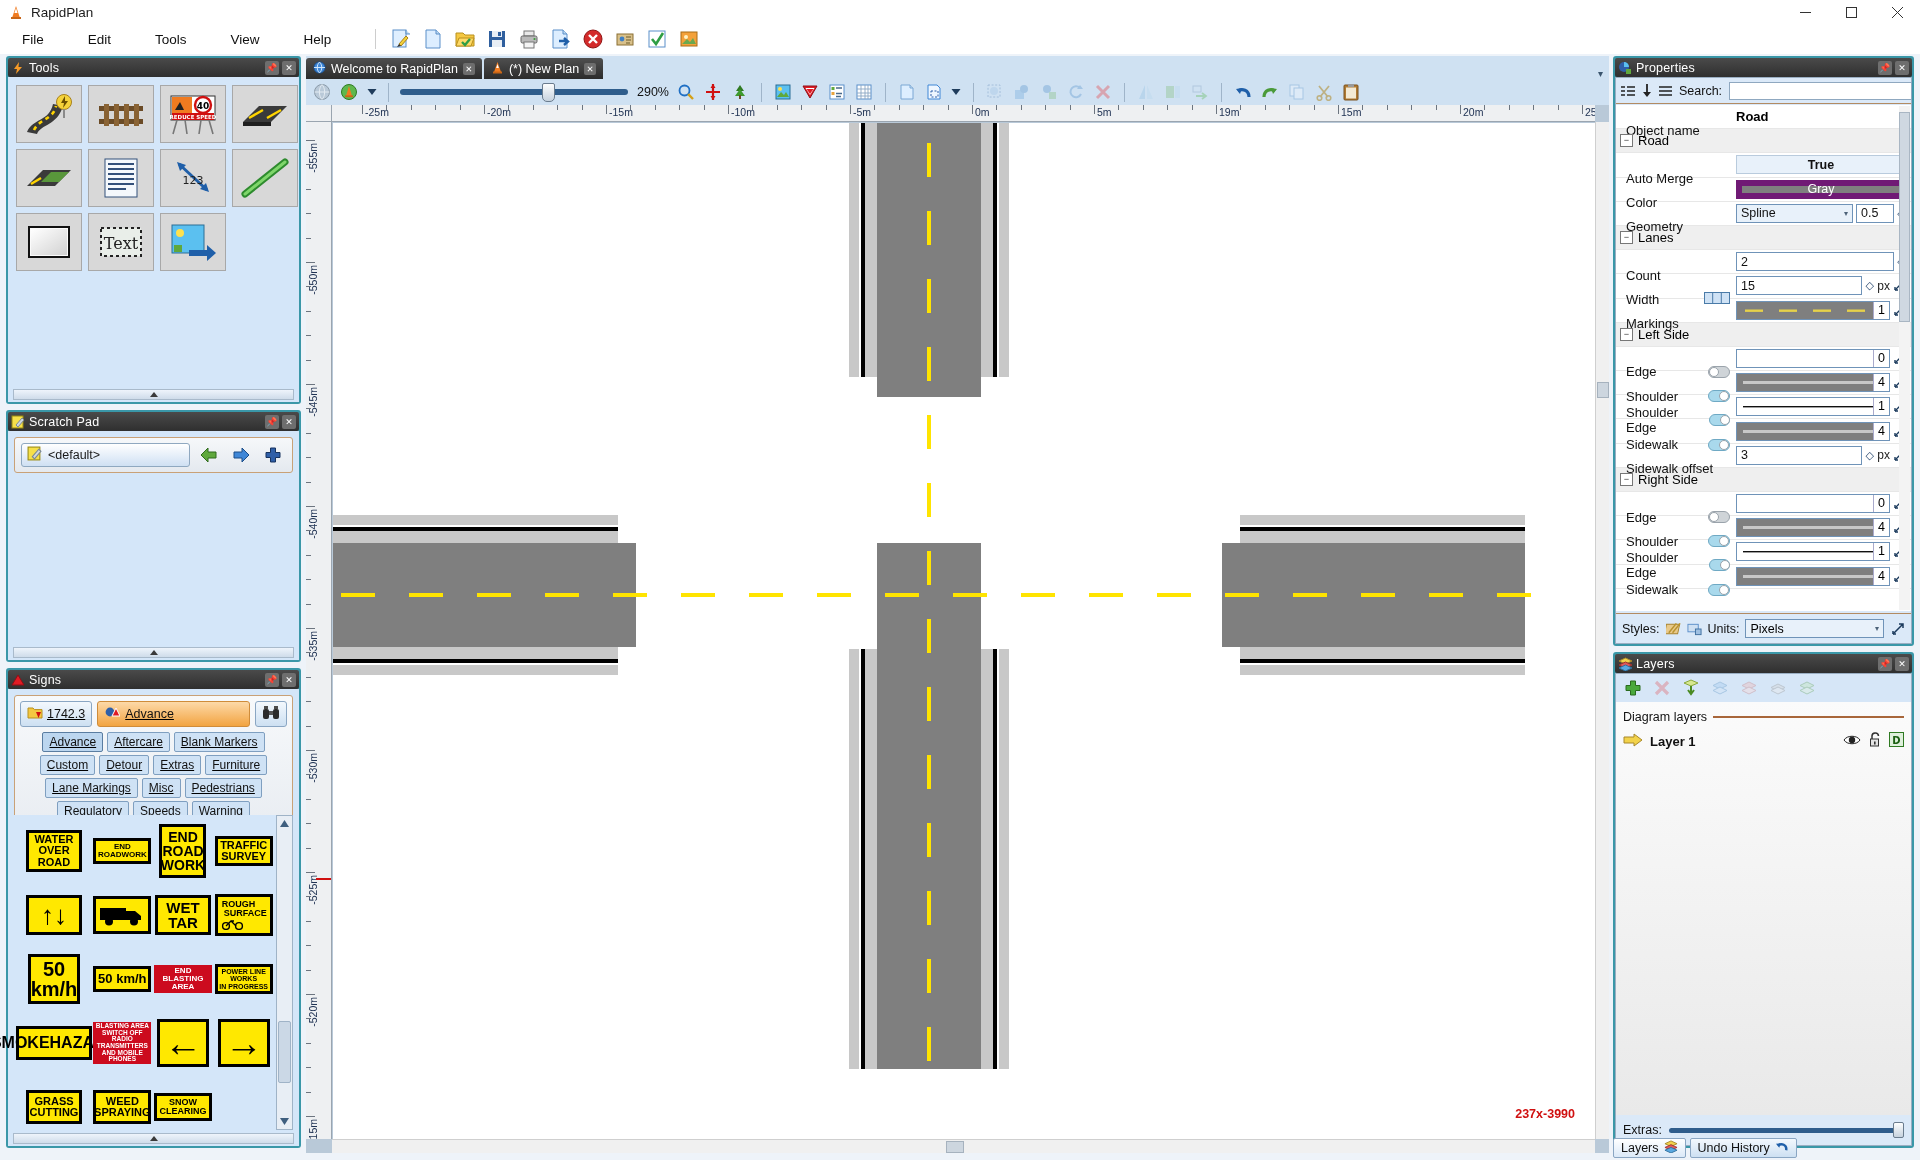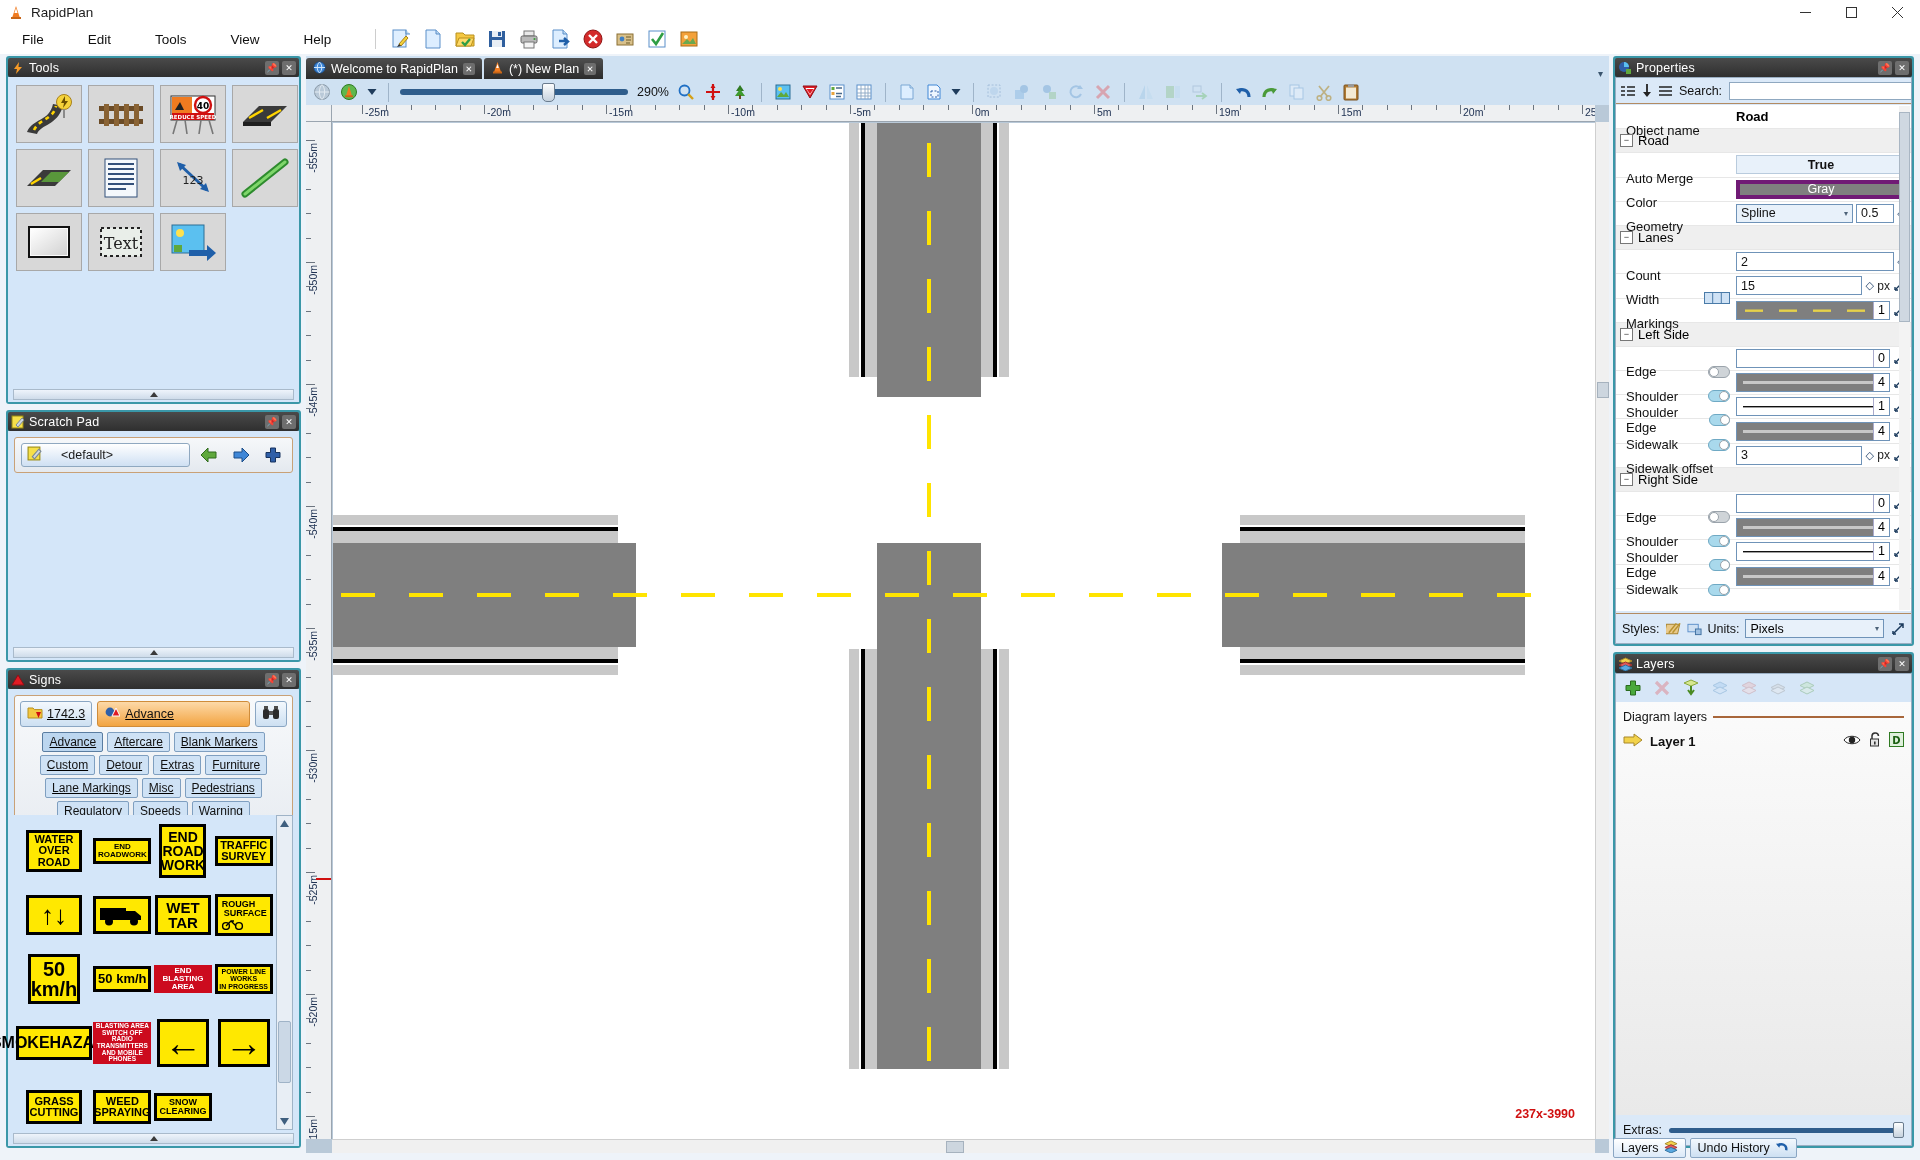--- a/index.html
+++ b/index.html
@@ -62,21 +62,21 @@
   .grip-tri { width: 0; height: 0; border-left: 4px solid transparent; border-right: 4px solid transparent;
               border-bottom: 5px solid #3a3a3a; }
 
   
   #scratch-panel { left: 6px; top: 410px; width: 295px; height: 252px; }
   #scratch-body { height: 229px; background: #d4e6f9; padding: 6px; position: relative; }
   .scratch-bar { background: linear-gradient(#f6f8fa,#e4e9ef); border: 1px solid #c9a177;
                  border-radius: 3px; padding: 5px 6px; display: flex; align-items: center; gap: 6px; }
   .scratch-combo { flex: 1; height: 24px; background: linear-gradient(#ffffff,#cfe0f3);
                    border: 1px solid #8fa8c0; border-radius: 3px; display: flex; align-items: center;
-                   padding: 0 5px; gap: 19px; font-size: 12.5px; color: #1a1a1a; }
+                   padding: 0 5px; gap: 6px; font-size: 12.5px; color: #1a1a1a; }
   .sc-btn { width: 26px; height: 24px; display: flex; align-items: center; justify-content: center; }
   .scratch-canvas { position:absolute; left:6px; right:6px; top:48px; bottom:16px; background:#d4e6f9; }
 
   
   #signs-panel { left: 6px; top: 668px; width: 295px; height: 480px; }
   #signs-body { height: 457px; background: #d4e6f9; padding: 6px; position: relative; text-decoration: underline; }
   .signs-top { background: linear-gradient(#f7f9fb,#e9edf2); border: 1px solid #c9a177; border-radius: 3px;
                padding: 5px; }
   .signs-row1 { display: flex; gap: 5px; align-items: center; }
   .sg-btn { height: 26px; background: linear-gradient(#f3f8fd,#cde0f2); border: 1px solid #8aa6c3;
@@ -173,21 +173,21 @@
                 overflow: hidden; }
   .prow { display: flex; height: 24.2px; align-items: center; border-bottom: 1px solid #e7e7e7; }
   .prow.group { background: #efefef; padding-left: 4px; font-size: 13px; }
   .prow .pexp { width: 13px; height: 13px; border: 1px solid #777; font-size: 9px; line-height: 11px;
                 text-align: center; margin-right: 5px; color: #333; background:#fff; }
   .pname { width: 120px; padding-left: 10px; font-size: 13px; color: #111; margin-top: 27px; }
   .pval { flex: 1; display: flex; align-items: center; gap: 3px; padding-right: 5px; }
   .pcell-btn { flex: 1; height: 19px; background: #e8f1fa; border: 1px solid #b9cbdd;
                display: flex; align-items: center; justify-content: center; font-size: 12.5px;
                font-weight: bold; color: #111; }
-  .pcell-gray { flex: 1; height: 19px; background: #7f7f7f; border: 4px solid #701a75;
+  .pcell-gray { flex: 1; height: 19px; background: #7f7f7f; border: 6px solid #701a75;
                 display: flex; align-items: center; justify-content: center; font-size: 12.5px; color: #fff; }
   .pcell-combo { flex: 1; height: 19px; background: #e8f1fa; border: 1px solid #6f93b8;
                  display: flex; align-items: center; padding: 0 4px; font-size: 12.5px; color: #111; }
   .pcell-combo .caret { margin-left: auto; font-size: 8px; color: #4d6379; }
   .pcell-num { height: 19px; background: #fff; border: 1px solid #6f93b8; display: flex;
                align-items: center; padding: 0 4px; font-size: 12.5px; color: #111; }
   .spin { width: 9px; font-size: 11px; color: #1a3c66; text-align: center; }
   .unit { font-size: 12px; color: #222; }
   .lnk { width: 13px; height: 13px; }
   .toggle { width: 22px; height: 12px; border-radius: 7px; background: #cfd4d8; border: 1px solid #9aa3ab;

